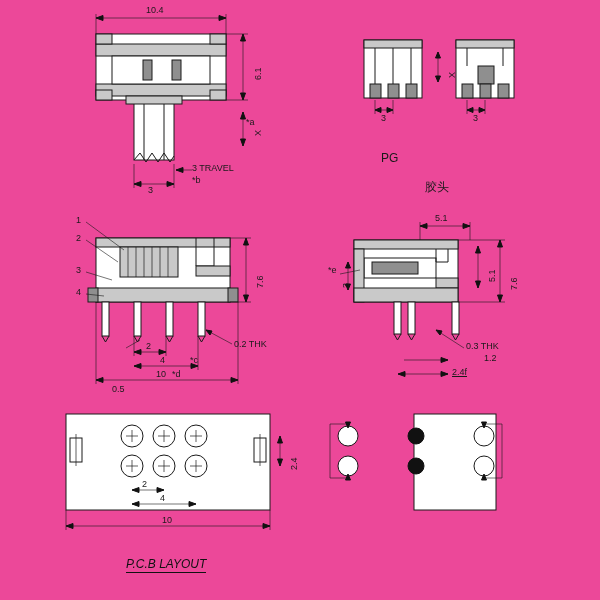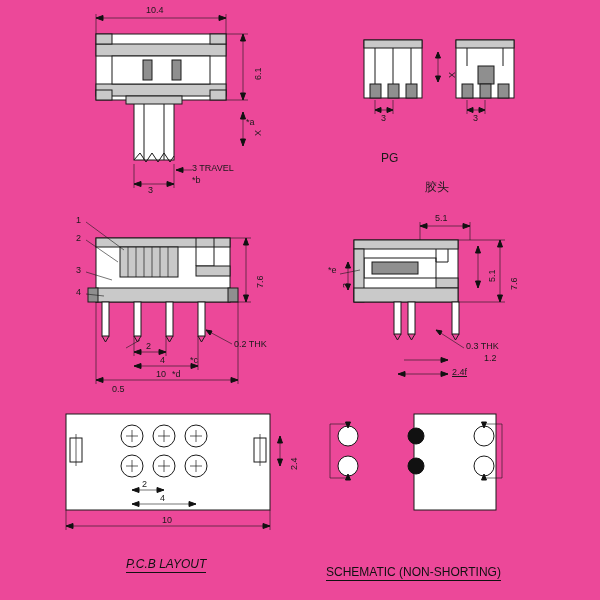--- a/index.html
+++ b/index.html
@@ -359,15 +359,14 @@
   <span class="lbl" style="left:466px; top:342px;text-align:center;">0.3 THK</span>
   <span class="lbl" style="left:452px; top:354px;margin-left:32px;">1.2</span>
   <span class="lbl" style="left:452px; top:368px;text-decoration:underline;">2.4f</span>
 
   <span class="lbl" style="left:142px; top:480px;">2</span>
   <span class="lbl" style="left:160px; top:494px;">4</span>
   <span class="lbl" style="left:162px; top:516px;">10</span>
   <span class="lbl vert" style="left:290px; top:470px;">2.4</span>
 
   <span class="cap-title" style="left:126px; top:558px;font-style:italic;">P.C.B LAYOUT</span>
-  <span class="cap-title" style="left:326px; top:566px;">SCHEMATIC (NON-SHORTING)</span>
 
 </div>
 
 </body></html>

